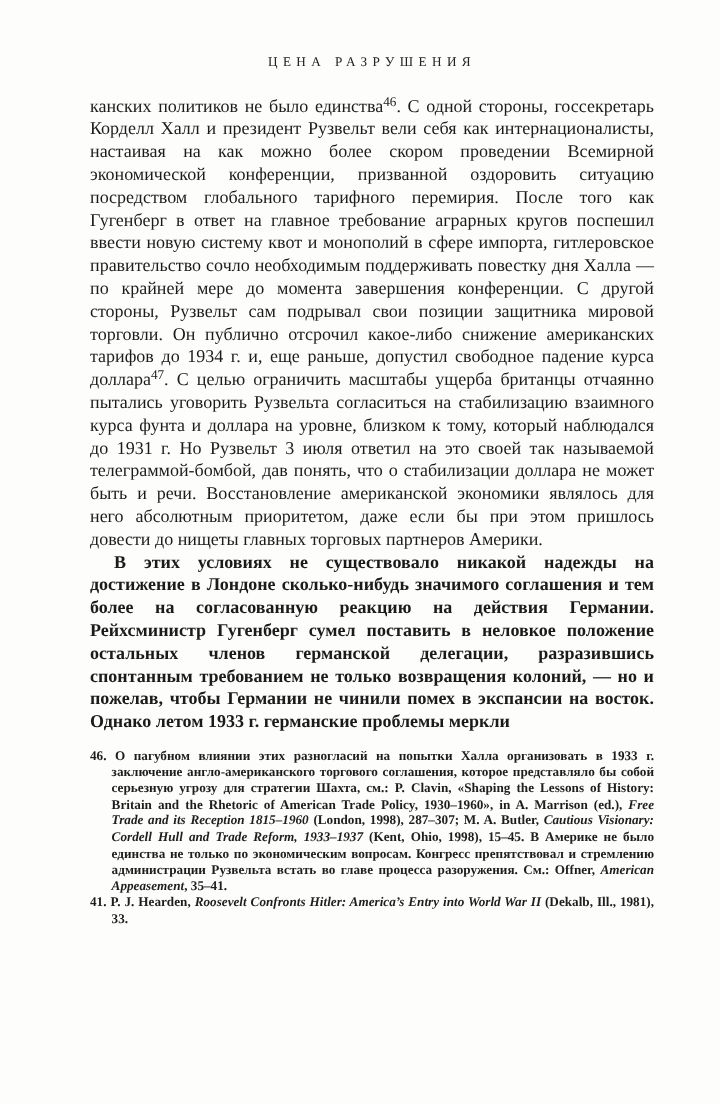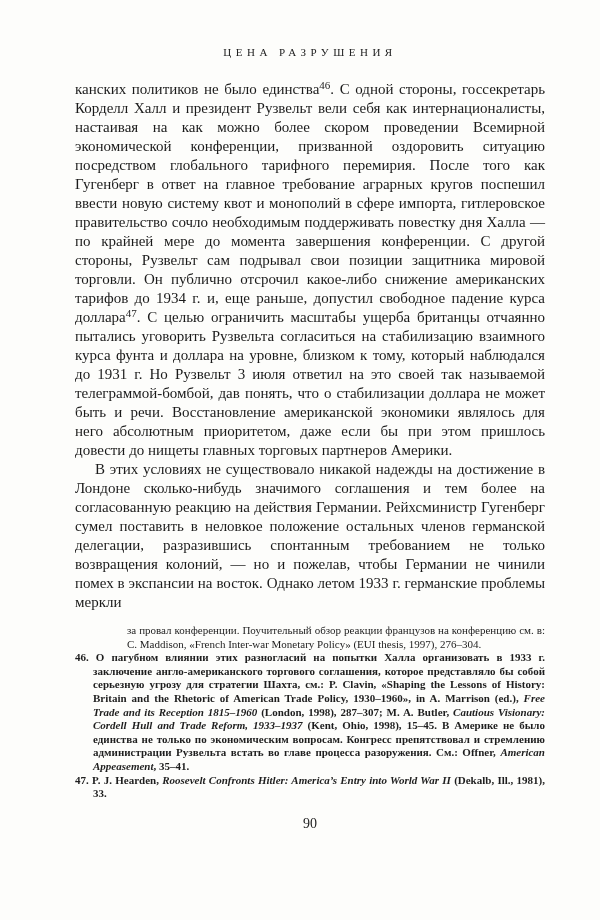--- a/index.html
+++ b/index.html
@@ -29,20 +29,21 @@
   .body-text {
     font-size: 15px;
     line-height: 19px;
     text-align: justify;
   }
   .body-text p {
     margin: 0;
   }
   .body-text p.indent {
     text-indent: 20px;
+    font-weight: bold;
   }
   sup {
     font-size: 11px;
     line-height: 0;
     vertical-align: 5px;
   }
   .footnotes {
     margin-top: 12px;
     font-size: 11px;
     line-height: 13.6px;
@@ -73,19 +74,17 @@
 
 <div class="page">
   <div class="running-head">ЦЕНА РАЗРУШЕНИЯ</div>
 
   <div class="body-text" id="body-text">
       <p class="para"><span>канских политиков не было единства</span><sup>46</sup><span>. С одной стороны, госсекретарь Корделл Халл и президент Рузвельт вели себя как интернационалисты, настаивая на как можно более скором проведении Всемирной экономической конференции, призванной оздоровить ситуацию посредством глобального тарифного перемирия. После того как Гугенберг в ответ на главное требование аграрных кругов поспешил ввести новую систему квот и монополий в сфере импорта, гитлеровское правительство сочло необходимым поддерживать повестку дня Халла — по крайней мере до момента завершения конференции. С другой стороны, Рузвельт сам подрывал свои позиции защитника мировой торговли. Он публично отсрочил какое-либо снижение американских тарифов до 1934 г. и, еще раньше, допустил свободное падение курса доллара</span><sup>47</sup><span>. С целью ограничить масштабы ущерба британцы отчаянно пытались уговорить Рузвельта согласиться на стабилизацию взаимного курса фунта и доллара на уровне, близком к тому, который наблюдался до 1931 г. Но Рузвельт 3 июля ответил на это своей так называемой телеграммой-бомбой, дав понять, что о стабилизации доллара не может быть и речи. Восстановление американской экономики являлось для него абсолютным приоритетом, даже если бы при этом пришлось довести до нищеты главных торговых партнеров Америки.</span></p>
       <p class="para indent"><span>В этих условиях не существовало никакой надежды на достижение в Лондоне сколько-нибудь значимого соглашения и тем более на согласованную реакцию на действия Германии. Рейхсминистр Гугенберг сумел поставить в неловкое положение остальных членов германской делегации, разразившись спонтанным требованием не только возвращения колоний, — но и пожелав, чтобы Германии не чинили помех в экспансии на восток. Однако летом 1933 г. германские проблемы меркли</span></p>
     </div>
 
   <div class="footnotes" id="footnotes">
-      <p class="fn-cont"><span>за провал конференции. Поучительный обзор реакции французов на конференцию см. в: C. Maddison, «French Inter-war Monetary Policy» (EUI thesis, 1997), 276–304.</span></p>
       <p class="footnote"><span>46. О пагубном влиянии этих разногласий на попытки Халла организовать в 1933 г. заключение англо-американского торгового соглашения, которое представляло бы собой серьезную угрозу для стратегии Шахта, см.: P. Clavin, «Shaping the Lessons of History: Britain and the Rhetoric of American Trade Policy, 1930–1960», in A. Marrison (ed.), </span><i>Free Trade and its Reception 1815–1960</i><span> (London, 1998), 287–307; M. A. Butler, </span><i>Cautious Visionary: Cordell Hull and Trade Reform, 1933–1937</i><span> (Kent, Ohio, 1998), 15–45. В Америке не было единства не только по экономическим вопросам. Конгресс препятствовал и стремлению администрации Рузвельта встать во главе процесса разоружения. См.: Offner, </span><i>American Appeasement</i><span>, 35–41.</span></p>
-      <p class="footnote"><span>47. P. J. Hearden, </span><i>Roosevelt Confronts Hitler: America’s Entry into World War II</i><span> (Dekalb, Ill., 1981), 33.</span></p>
+      <p class="footnote"><span>41. P. J. Hearden, </span><i>Roosevelt Confronts Hitler: America’s Entry into World War II</i><span> (Dekalb, Ill., 1981), 33.</span></p>
     </div>
 
-  <div class="page-number">90</div>
 </div>
 
 </body></html>

